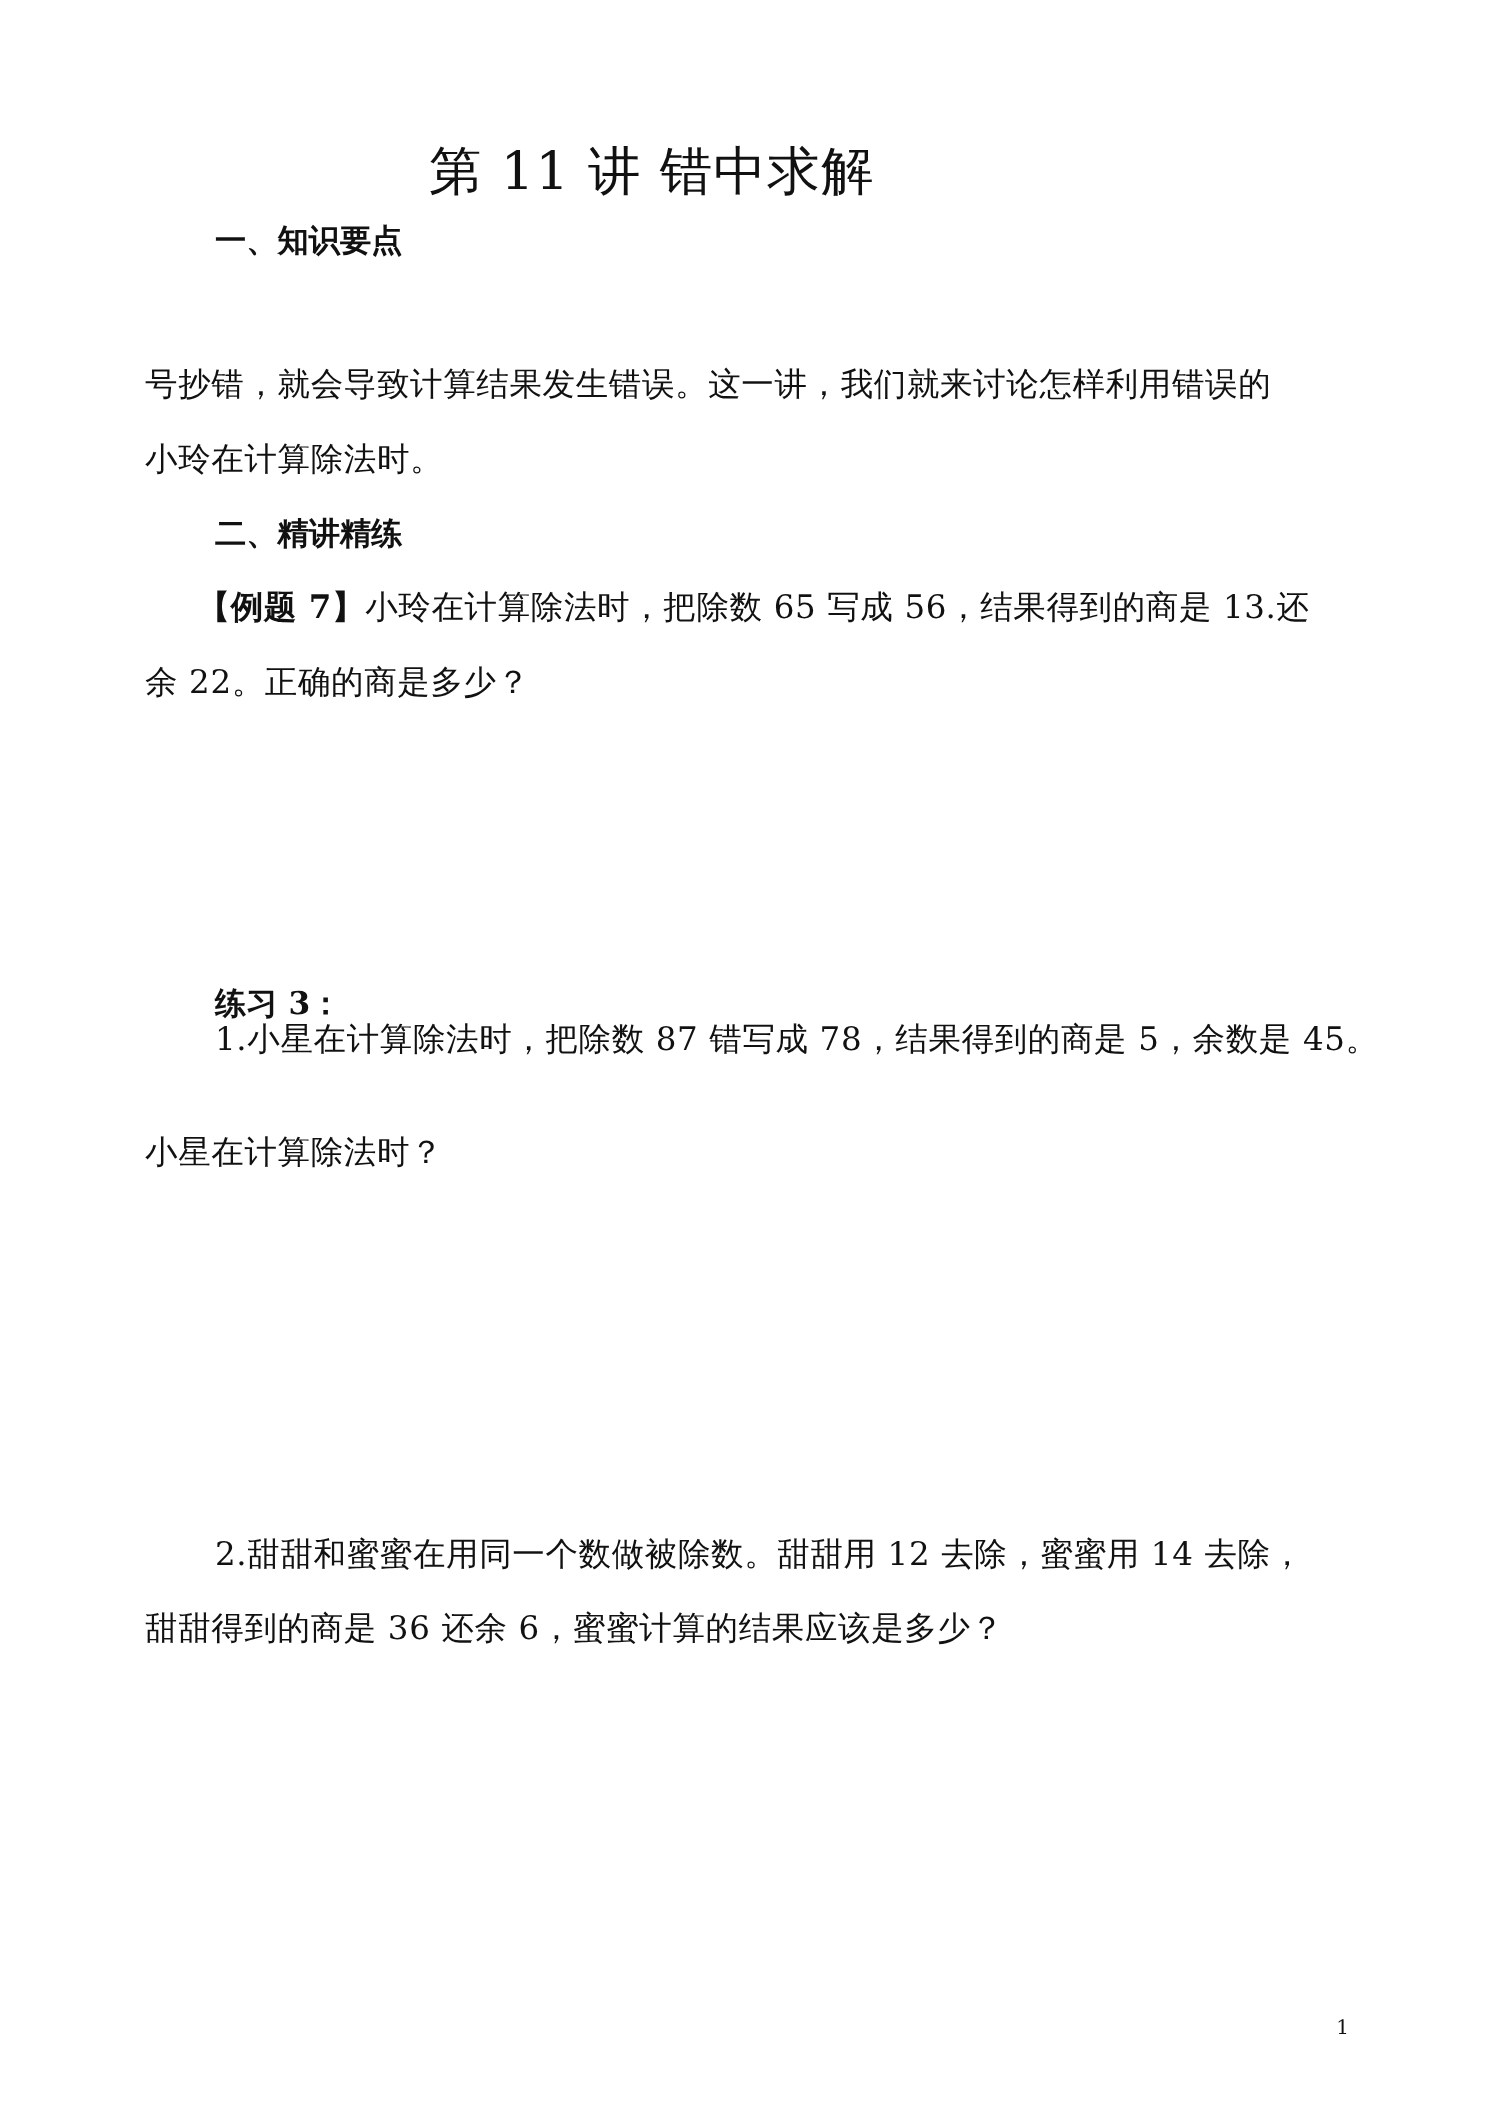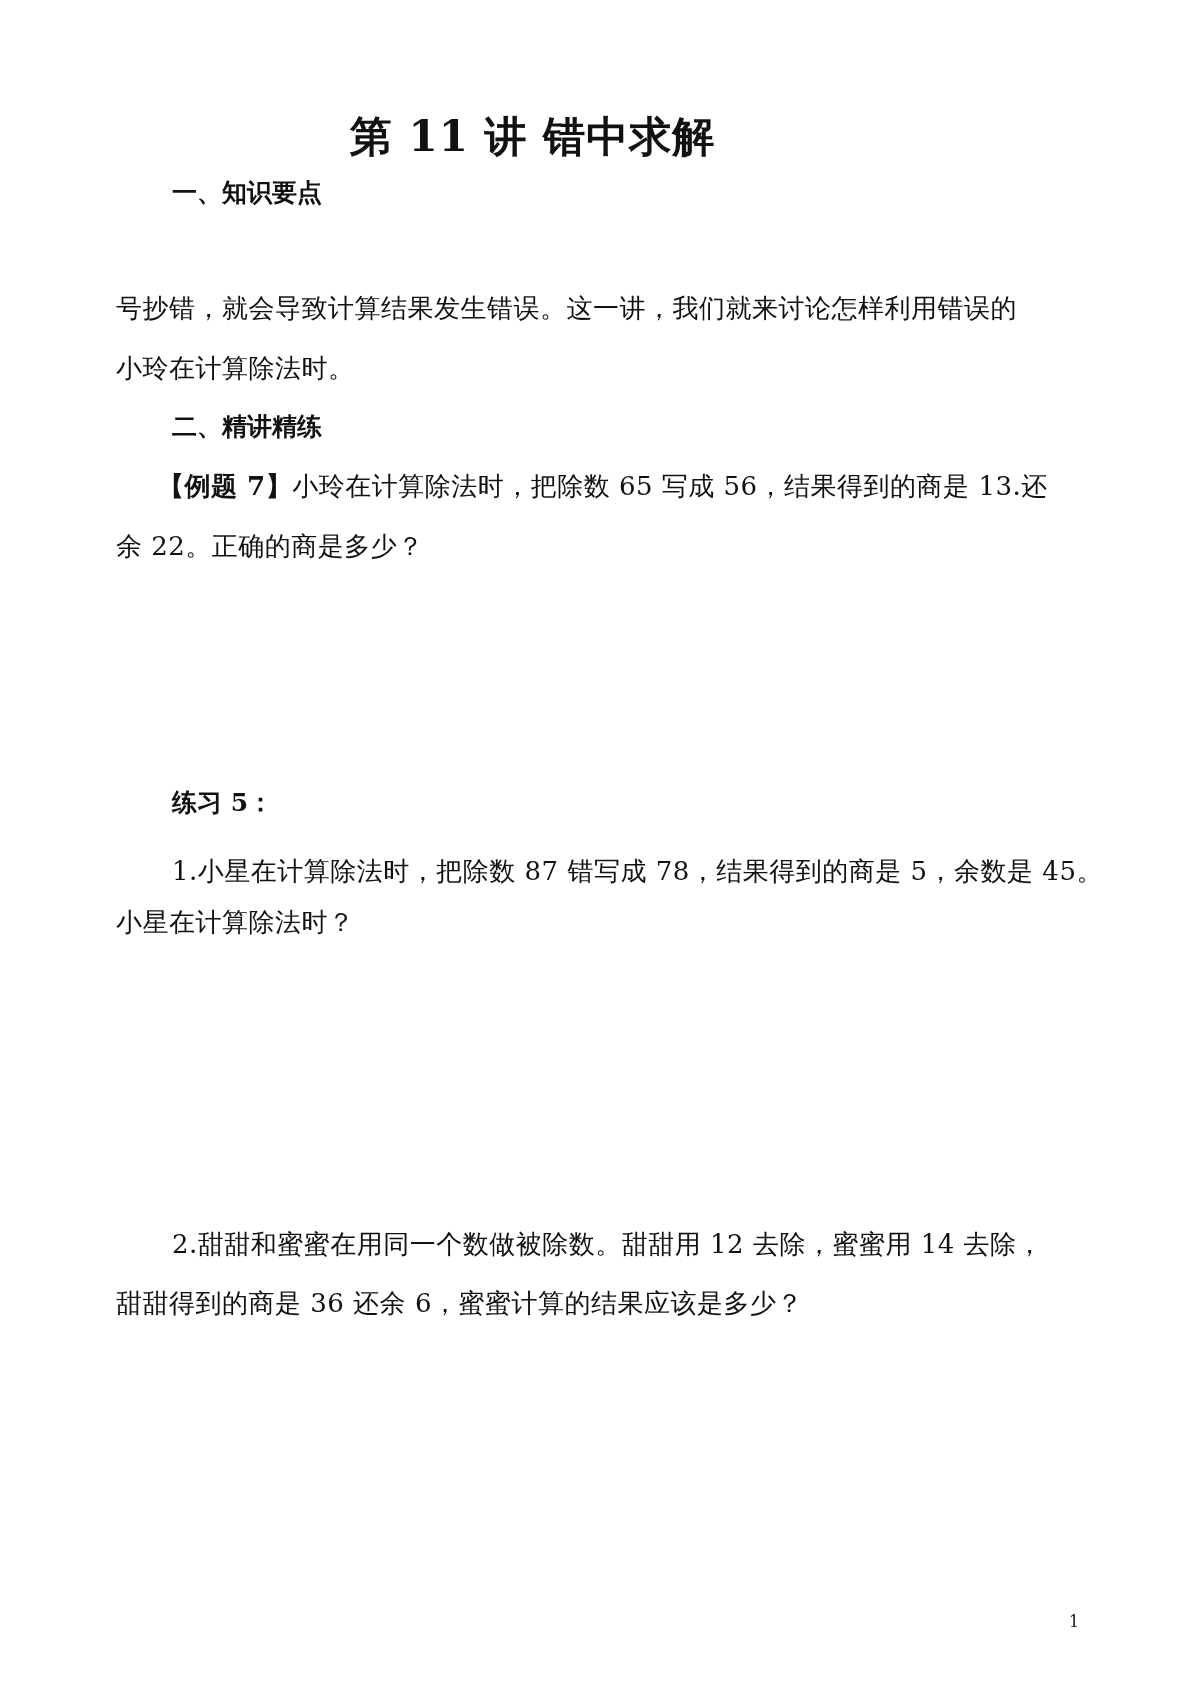--- a/index.html
+++ b/index.html
@@ -11,25 +11,25 @@
       width: 1191px;
       height: 1684px;
       position: relative;
       overflow: hidden;
       font-family: "DejaVu Serif", "Liberation Serif", serif;
       color: #111111;
     }
     .page-title {
       position: absolute;
       top: 112px;
-      left: 14px;
+      left: 3px;
       width: 1037px;
       text-align: center;
       font-size: 42px;
-      font-weight: bold;
+      font-weight: normal;
       letter-spacing: 1px;
       line-height: 50px;
     }
     .section-heading {
       position: absolute;
       left: 172px;
       font-size: 25px;
       font-weight: bold;
       line-height: 34px;
     }
@@ -63,23 +63,23 @@
   <div class="para-line flush" style="top:290px;">号抄错，就会导致计算结果发生错误。这一讲，我们就来讨论怎样利用错误的</div>
   <div class="para-line flush" style="top:350px;">小玲在计算除法时。</div>
 
   <div class="section-heading" style="top:410px;">二、精讲精练</div>
 
   <div class="para-line" style="top:468px; left:158px;">
     <span class="bold">【例题 7】</span><span>小玲在计算除法时，把除数 65 写成 56，结果得到的商是 13.还</span>
   </div>
   <div class="para-line flush" style="top:528px;">余 22。正确的商是多少？</div>
 
-  <div class="section-heading" style="top:786px;">练习 5：</div>
+  <div class="section-heading" style="top:786px;">练习 3：</div>
 
-  <div class="para-line indent" style="top:853px;text-align:center;">1.小星在计算除法时，把除数 87 错写成 78，结果得到的商是 5，余数是 45。</div>
+  <div class="para-line indent" style="top:814px;text-align:center;">1.小星在计算除法时，把除数 87 错写成 78，结果得到的商是 5，余数是 45。</div>
   <div class="para-line flush" style="top:904px;">小星在计算除法时？</div>
 
   <div class="para-line indent" style="top:1226px;">2.甜甜和蜜蜜在用同一个数做被除数。甜甜用 12 去除，蜜蜜用 14 去除，</div>
   <div class="para-line flush" style="top:1285px;">甜甜得到的商是 36 还余 6，蜜蜜计算的结果应该是多少？</div>
 
   <div class="page-number">1</div>
 
 </div>
 
 </body></html>

